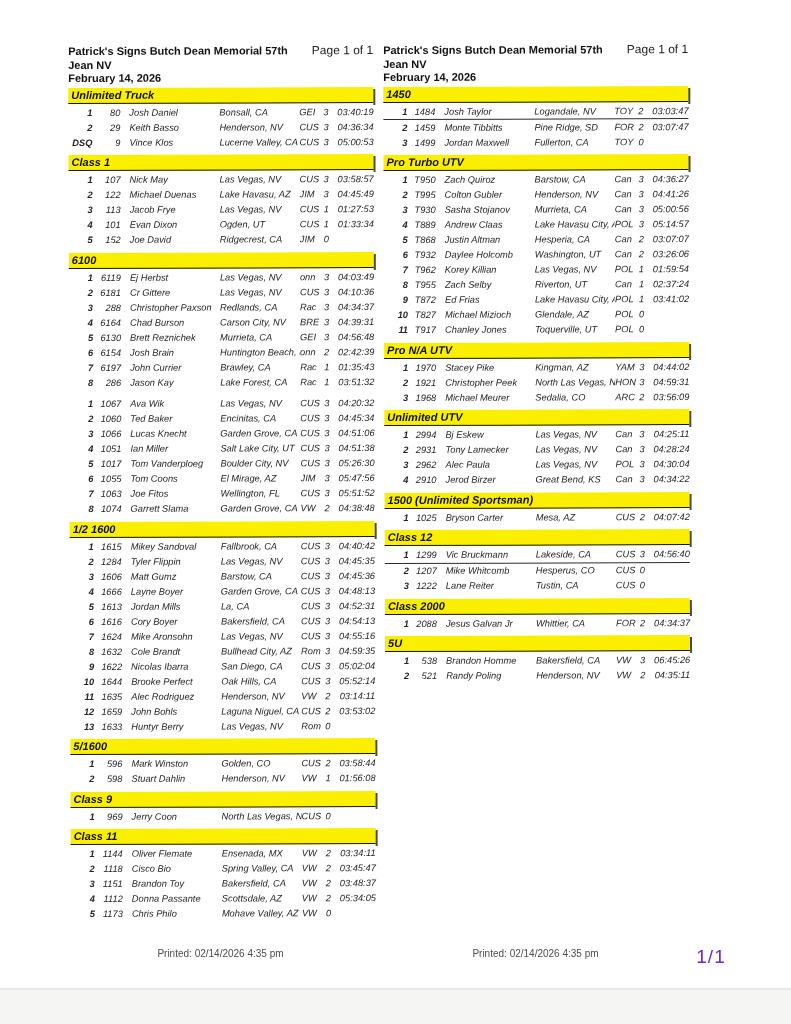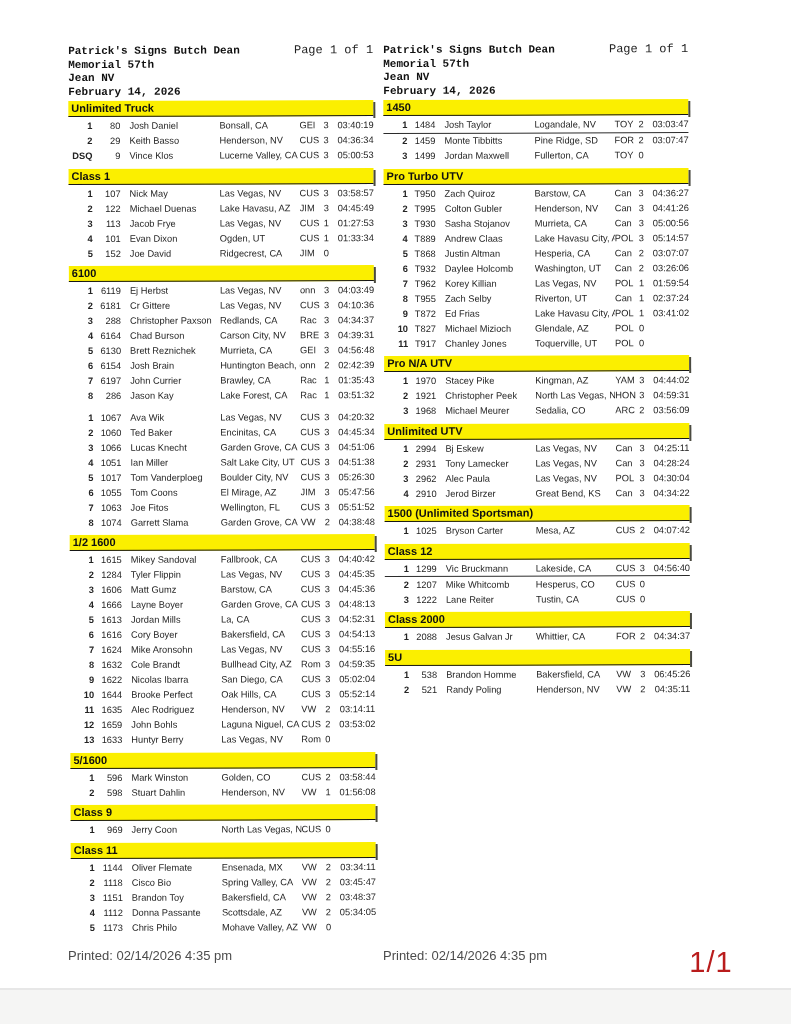--- a/index.html
+++ b/index.html
@@ -11,53 +11,53 @@
   }
   .sheet{
     position:absolute;left:0;top:0;width:791px;height:988px;
     background:#ffffff;border-bottom:2px solid #e7e7e7;
   }
   .cols{
     display:flex;gap:10px;padding:44px 0 0 68px;
     transform:rotate(-0.18deg);transform-origin:50% 0;
   }
   .col{width:305px;flex:0 0 305px;color:#222;}
-  .doc-header{margin-bottom:0;font-family:Liberation Mono, monospace;}
+  .doc-header{margin-bottom:0;}
   .title-row{display:flex;justify-content:space-between;align-items:flex-start;}
   .ev-title{font-weight:bold;font-size:11px;line-height:13.5px;width:228px;color:#111;}
   .pg-label{font-size:12px;line-height:13.5px;color:#222;white-space:nowrap;}
   .ev-loc,.ev-date{font-weight:bold;font-size:11px;line-height:13.5px;color:#111;}
-  .section{margin-top:5px;}
+  .section{margin-top:5px;font-style:italic;}
   .section:first-child{margin-top:2px;}
   .bar{
     position:relative;background:#fbef00;border-bottom:1.6px solid #161616;
     font-weight:bold;font-size:11px;line-height:13px;padding:1px 2px 1px 3px;color:#101010;
   }
   .bar::after{
     content:"";position:absolute;right:-2px;top:2px;bottom:-3px;width:2px;background:#4a4a40;
   }
   .rows{padding-top:1.5px;}
   .rrow{display:flex;align-items:center;height:15px;font-size:9.3px;color:#242424;}
   .rrow.div{border-bottom:1px solid #2b2b2b;}
   .c-pos{width:24px;text-align:right;font-weight:bold;flex:0 0 24px;}
   .c-num{width:28px;text-align:right;flex:0 0 28px;}
   .c-name{flex:0 0 90px;width:90px;padding-left:9px;white-space:nowrap;overflow:hidden;}
   .c-city{flex:0 0 80px;width:80px;white-space:nowrap;overflow:hidden;}
   .c-code{flex:0 0 24px;width:24px;white-space:nowrap;overflow:hidden;}
   .c-laps{flex:0 0 14px;width:14px;}
   .c-time{flex:1 1 auto;text-align:right;white-space:nowrap;}
   .foot{
-    position:absolute;top:948px;width:305px;
-    font-size:13px;color:#4c4c4c;
+    position:absolute;top:948px;width:305px;text-align:center;
+    font-size:10px;color:#4c4c4c;
   }
   .foot-left{left:68px;}
   .foot-right{left:383px;}
   .page-ind{
     position:absolute;left:676px;top:946px;width:70px;text-align:center;
-    font-size:29px;color:#b91c1c;letter-spacing:1px;
+    font-size:19px;color:#6d28d9;letter-spacing:1px;
   }
 </style>
 </head>
 <body>
 
 <div class="sheet">
   <div class="cols">
 
     <div class="col">
       <div class="doc-header">

